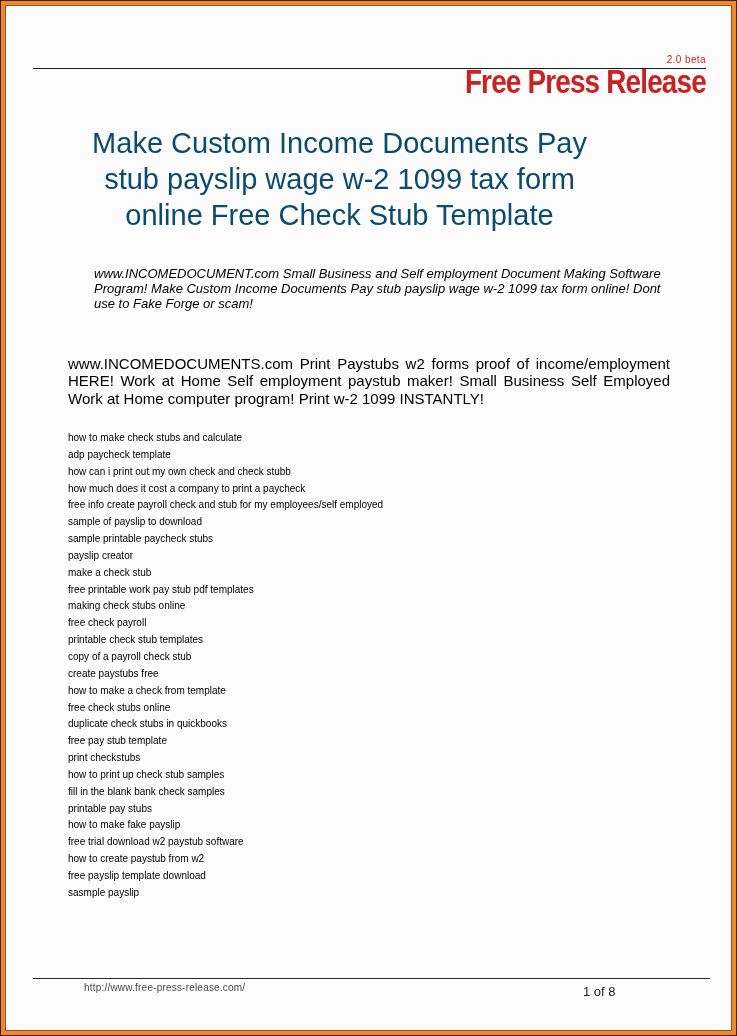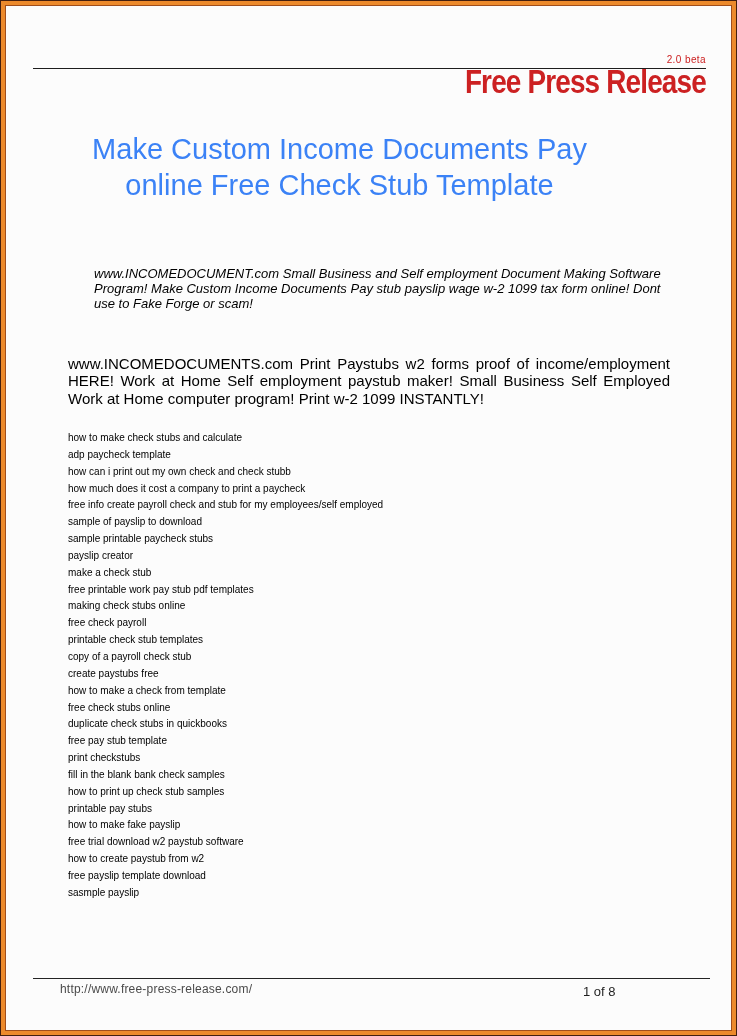--- a/index.html
+++ b/index.html
@@ -22,59 +22,60 @@
   .logo-version{font-size:10px;color:#cc2122;letter-spacing:.4px;line-height:11px;}
   .logo-text{
     font-size:34px;font-weight:700;color:#cc2122;line-height:33px;
     letter-spacing:-1px;transform:scaleX(.82);transform-origin:right center;
     white-space:nowrap;
   }
   .logo-tagline{font-size:9.5px;color:#9b9b9b;letter-spacing:1.6px;margin-top:2px;white-space:nowrap;}
   .header-rule{position:absolute;top:68px;left:33px;width:673px;height:1px;background:#1d1d1d;}
 
   
-  .doc-title{position:absolute;top:131px;left:0;width:679px;text-align:center;
-    font-size:29px;line-height:36px;color:#3b82f6;}
+  .doc-title{position:absolute;top:125px;left:0;width:679px;text-align:center;
+    font-size:29px;line-height:36px;color:#0c4a6e;}
   .doc-title div{white-space:nowrap;}
 
   
   .summary{position:absolute;top:267px;left:94px;width:580px;
     font-size:13px;font-style:italic;line-height:14.8px;color:#000000;}
   .summary div{white-space:nowrap;}
 
   
   .body-par{position:absolute;top:355px;left:68px;width:602px;
     font-size:15px;line-height:17.4px;color:#000000;}
   .body-par div{text-align:justify;text-align-last:justify;}
   .body-par div:last-child{text-align-last:left;}
 
   
   .keywords{position:absolute;top:430px;left:68px;width:620px;
     font-size:10px;line-height:16.85px;color:#000000;}
   .keywords div{white-space:nowrap;}
 
   
   .footer-rule{position:absolute;top:978px;left:33px;width:677px;height:1px;background:#242424;}
-  .footer-url{position:absolute;top:982px;left:60px;font-size:12px;color:#4a4a4a;letter-spacing:.2px;}
+  .footer-url{position:absolute;top:982px;left:84px;font-size:10px;color:#4a4a4a;letter-spacing:.2px;}
   .page-num{position:absolute;top:984px;left:583px;font-size:13px;color:#1f1f1f;}
 </style>
 </head>
 <body>
 
 <div class="page">
   <div class="frame"></div>
 
   <div class="logo-block">
     <div class="logo-version">2.0 beta</div>
     <div class="logo-text">Free Press Release</div>
   </div>
   <div class="header-rule"></div>
 
   <div class="doc-title">
       <div>Make Custom Income Documents Pay</div>
+      <div>stub payslip wage w-2 1099 tax form</div>
       <div>online Free Check Stub Template</div>
     </div>
 
   <div class="summary">
       <div>www.INCOMEDOCUMENT.com Small Business and Self employment Document Making Software</div>
       <div>Program! Make Custom Income Documents Pay stub payslip wage w-2 1099 tax form online! Dont</div>
       <div>use to Fake Forge or scam!</div>
     </div>
 
   <div class="body-par">
@@ -97,22 +98,22 @@
       <div>making check stubs online</div>
       <div>free check payroll</div>
       <div>printable check stub templates</div>
       <div>copy of a payroll check stub</div>
       <div>create paystubs free</div>
       <div>how to make a check from template</div>
       <div>free check stubs online</div>
       <div>duplicate check stubs in quickbooks</div>
       <div>free pay stub template</div>
       <div>print checkstubs</div>
+      <div>how to print up check stub samples</div>
       <div>fill in the blank bank check samples</div>
-      <div>how to print up check stub samples</div>
       <div>printable pay stubs</div>
       <div>how to make fake payslip</div>
       <div>free trial download w2 paystub software</div>
       <div>how to create paystub from w2</div>
       <div>free payslip template download</div>
       <div>sasmple payslip</div>
     </div>
 
   <div class="footer-rule"></div>
   <div class="footer-url">http://www.free-press-release.com/</div>

